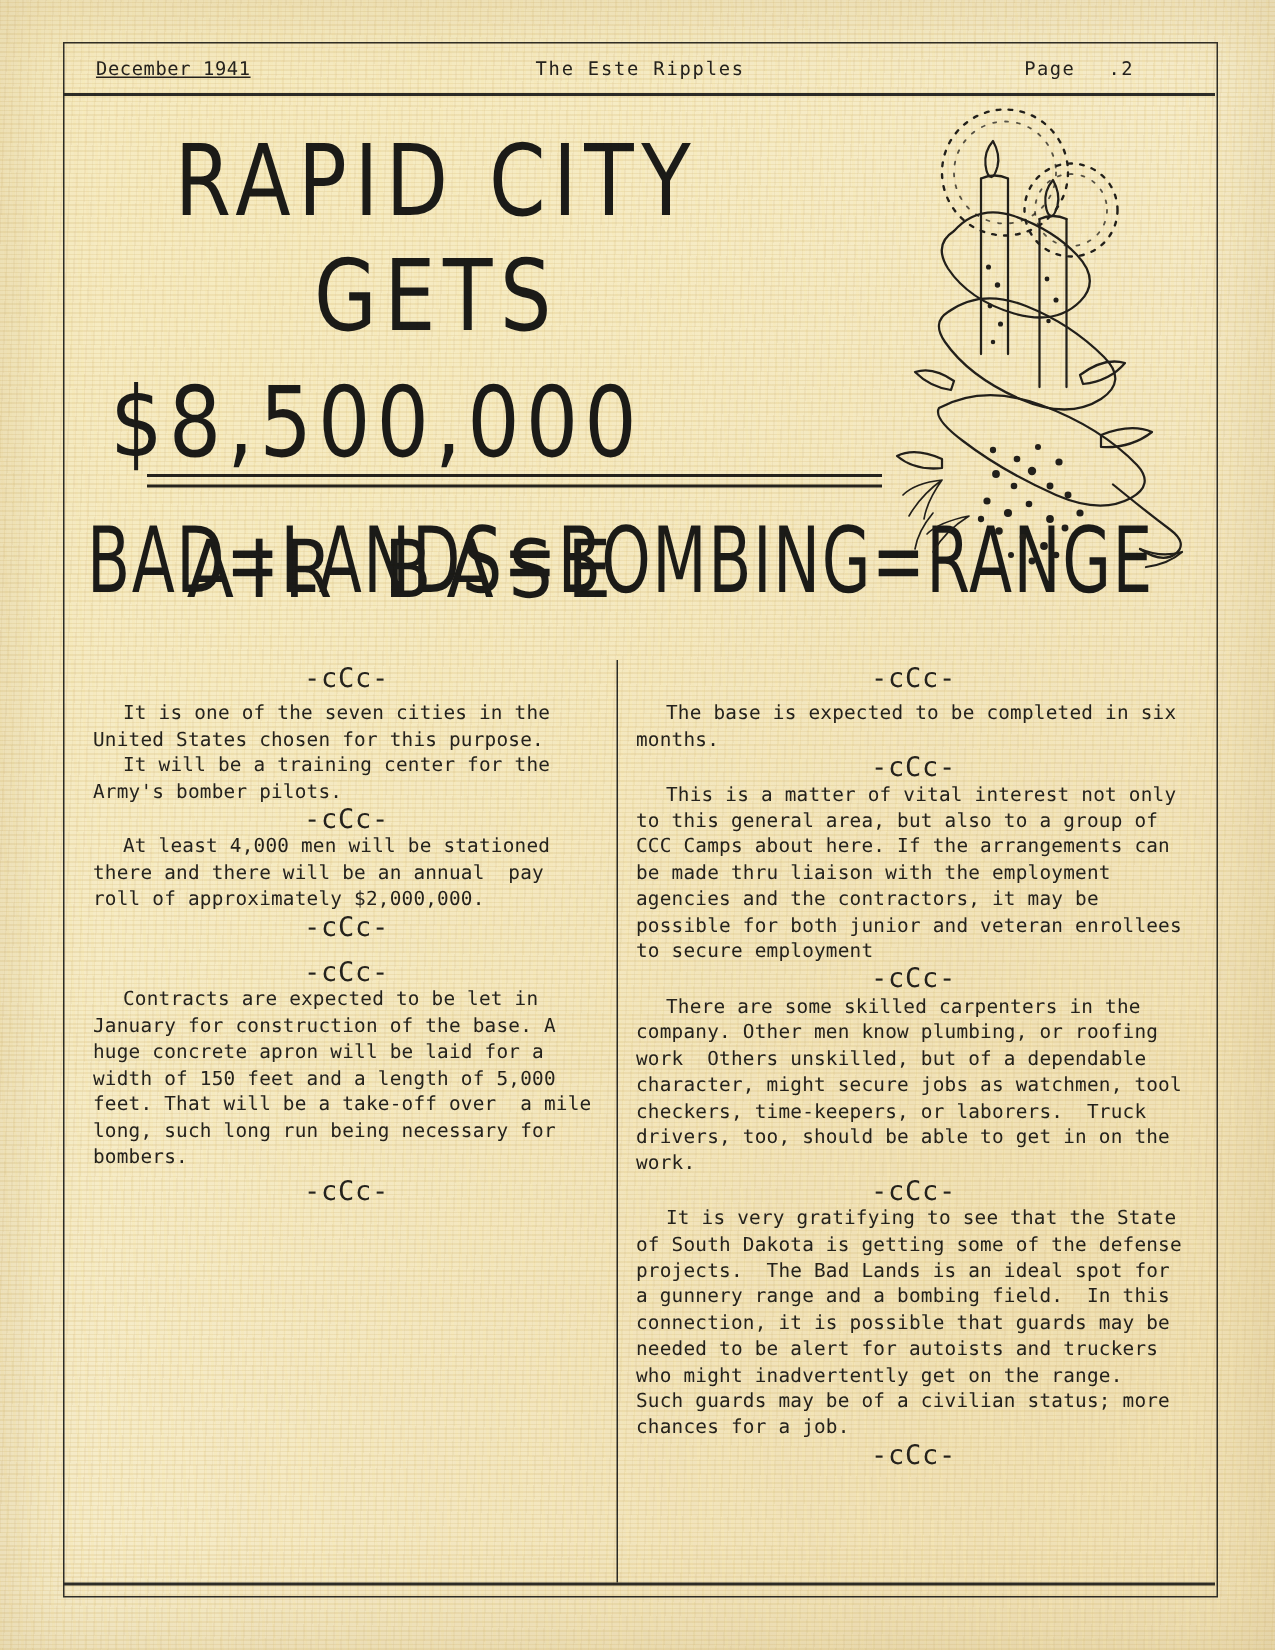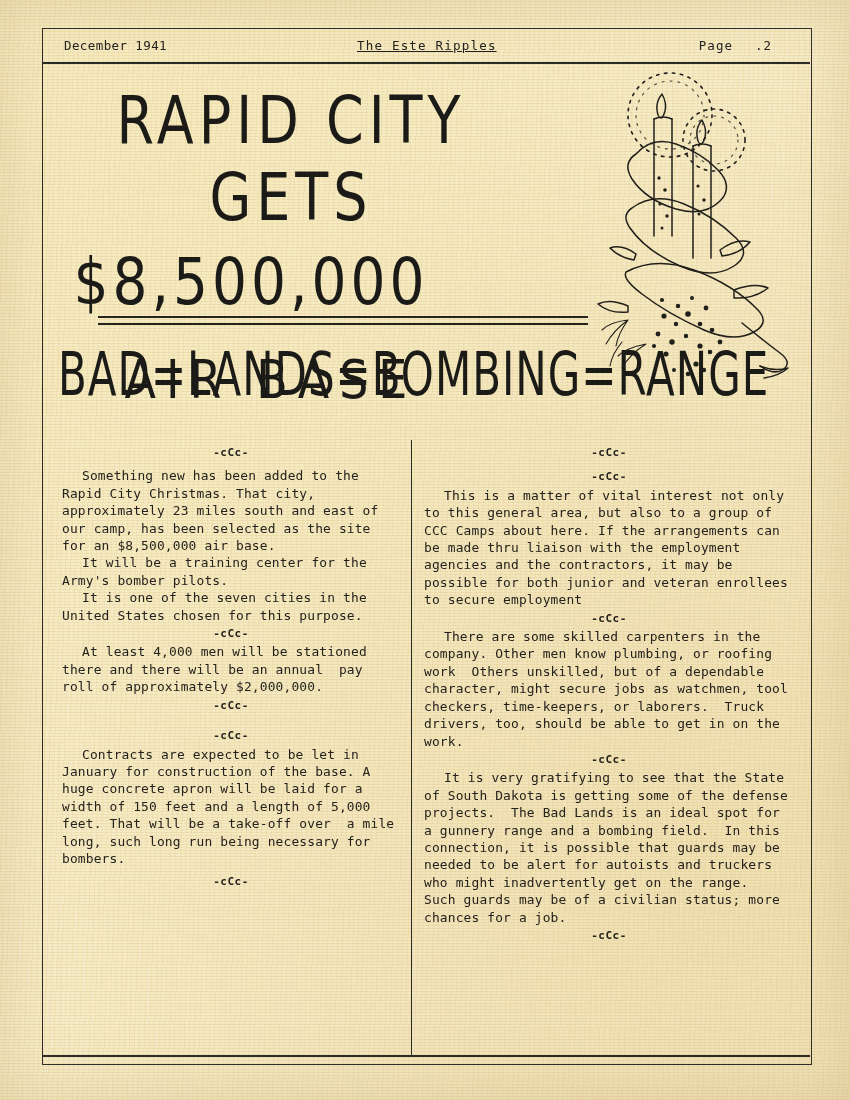--- a/index.html
+++ b/index.html
@@ -39,23 +39,23 @@
   }
   .header-rule{
     position:absolute;left:42px;top:62px;width:768px;height:0;
     border-top:2px solid #2b2b28;z-index:3;
   }
   .header-row{
     position:absolute;left:42px;top:28px;width:768px;height:34px;
     display:flex;align-items:center;z-index:4;
     font-size:12.5px;color:#23211e;letter-spacing:.4px;
   }
-  .hdr-date{position:absolute;left:22px;}
-  .hdr-title{position:absolute;left:315px;letter-spacing:1.2px;text-decoration:underline;}
-  .hdr-page{position:absolute;right:38px;letter-spacing:1px;text-align:center;}
+  .hdr-date{position:absolute;left:22px;text-decoration:underline;}
+  .hdr-title{position:absolute;left:315px;letter-spacing:1.2px;}
+  .hdr-page{position:absolute;right:54px;letter-spacing:1px;text-align:center;}
   .hdr-page .pg-num{margin-left:22px;}
 
   
   .headline-wrap{
     position:absolute;left:42px;top:70px;width:648px;z-index:4;
     text-align:center;
   }
   .hl{
     font-family:"DejaVu Sans", sans-serif;
     color:#1b1b19;
@@ -118,22 +118,21 @@
     letter-spacing:.15px;
   }
   .col-left{left:62px;width:338px;}
   .col-right{left:424px;width:370px;}
   .para{margin:0 0 0 0;white-space:pre-wrap;}
   .para.indent{text-indent:20px;}
   .sep{
     text-align:center;
     letter-spacing:.5px;
     margin:1px 0 1px 0;
-    font-size:11px;
-    font-weight:bold;
+    font-size:18px;
   }
   .gap{height:11px;}
   .gap-sm{height:5px;}
   .foot-rule{
     position:absolute;left:42px;top:1055px;width:768px;height:0;
     border-top:2px solid #2b2b28;z-index:3;
   }
 </style>
 </head>
 <body>
@@ -234,36 +233,36 @@
         <circle cx="107" cy="156" r="1.5"></circle>
     </g>
   </svg>
 </div>
 
 <div class="col-divider"></div>
 
 <div class="col col-left">
   <div class="sep">-cCc-</div>
   <div class="gap-sm"></div>
-  <div class="para indent">Something new has been added to the Rapid City Christmas. That city, approximately 23 miles south and east of  our camp, has been selected as the site for an $8,500,000 air base.</div>
+  <div class="para indent">It is one of the seven cities in the United States chosen for this purpose.</div>
   <div class="para indent">It will be a training center for the Army's bomber pilots.</div>
-  <div class="para indent">It is one of the seven cities in the United States chosen for this purpose.</div>
   <div class="sep">-cCc-</div>
   <div class="para indent">At least 4,000 men will be stationed there and there will be an annual  pay roll of approximately $2,000,000.</div>
   <div class="sep">-cCc-</div>
   <div class="gap"></div>
   <div class="sep">-cCc-</div>
   <div class="para indent">Contracts are expected to be let in January for construction of the base. A huge concrete apron will be laid for a width of 150 feet and a length of 5,000 feet. That will be a take-off over  a mile long, such long run being necessary for bombers.</div>
   <div class="gap-sm"></div>
   <div class="sep">-cCc-</div>
 </div>
 
 <div class="col col-right">
   <div class="sep">-cCc-</div>
   <div class="gap-sm"></div>
+  <div class="para indent">The base is expected to be completed in six months.</div>
   <div class="sep">-cCc-</div>
   <div class="para indent">This is a matter of vital interest not only to this general area, but also to a group of CCC Camps about here. If the arrangements can be made thru liaison with the employment agencies and the contractors, it may be possible for both junior and veteran enrollees to secure employment</div>
   <div class="sep">-cCc-</div>
   <div class="para indent">There are some skilled carpenters in the company. Other men know plumbing, or roofing work  Others unskilled, but of a dependable character, might secure jobs as watchmen, tool checkers, time-keepers, or laborers.  Truck drivers, too, should be able to get in on the work.</div>
   <div class="sep">-cCc-</div>
   <div class="para indent">It is very gratifying to see that the State of South Dakota is getting some of the defense projects.  The Bad Lands is an ideal spot for a gunnery range and a bombing field.  In this connection, it is possible that guards may be needed to be alert for autoists and truckers who might inadvertently get on the range.   Such guards may be of a civilian status; more chances for a job.</div>
   <div class="sep">-cCc-</div>
 </div>
 
 <div class="paper-texture"></div>

